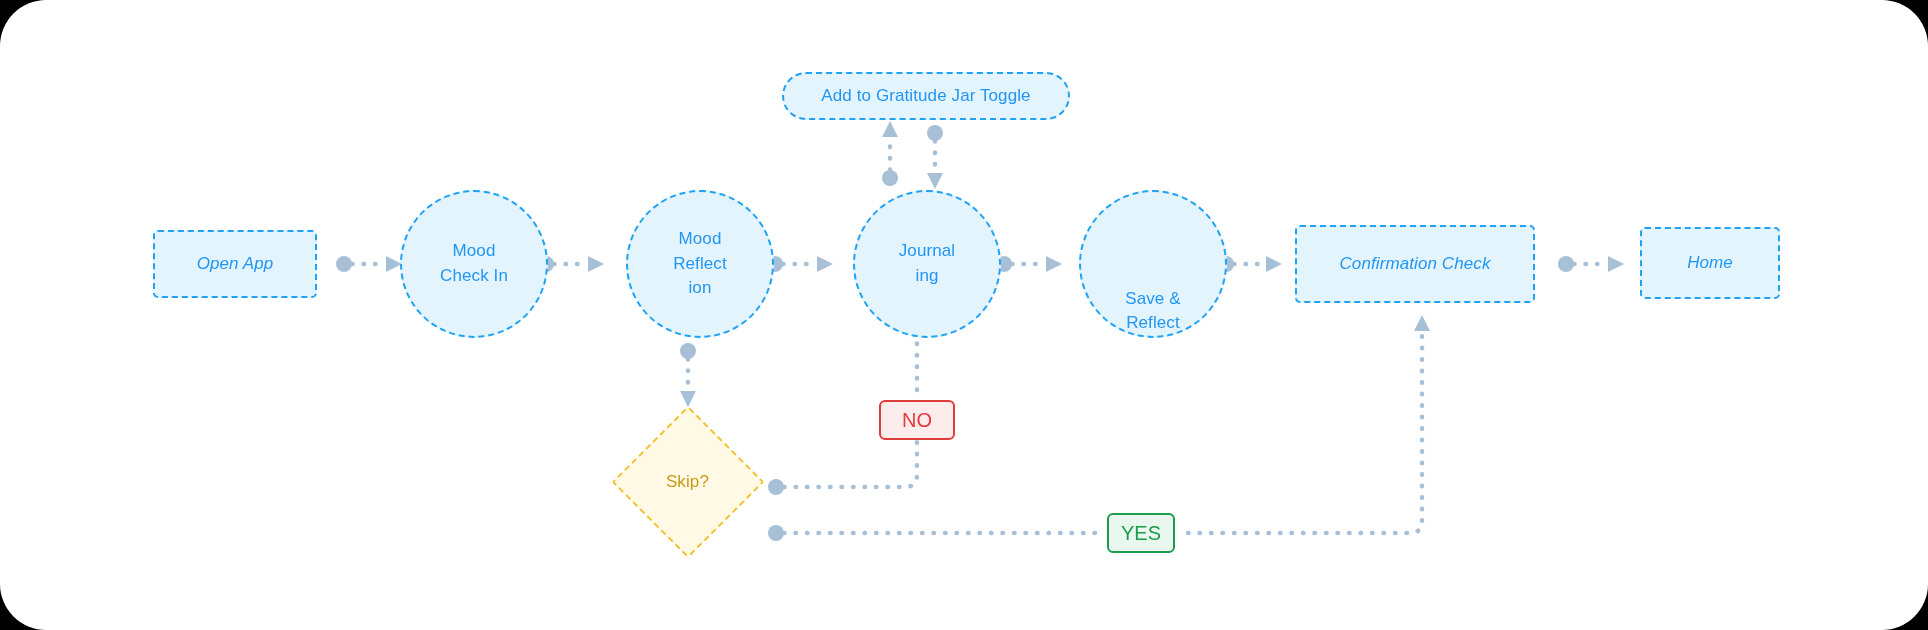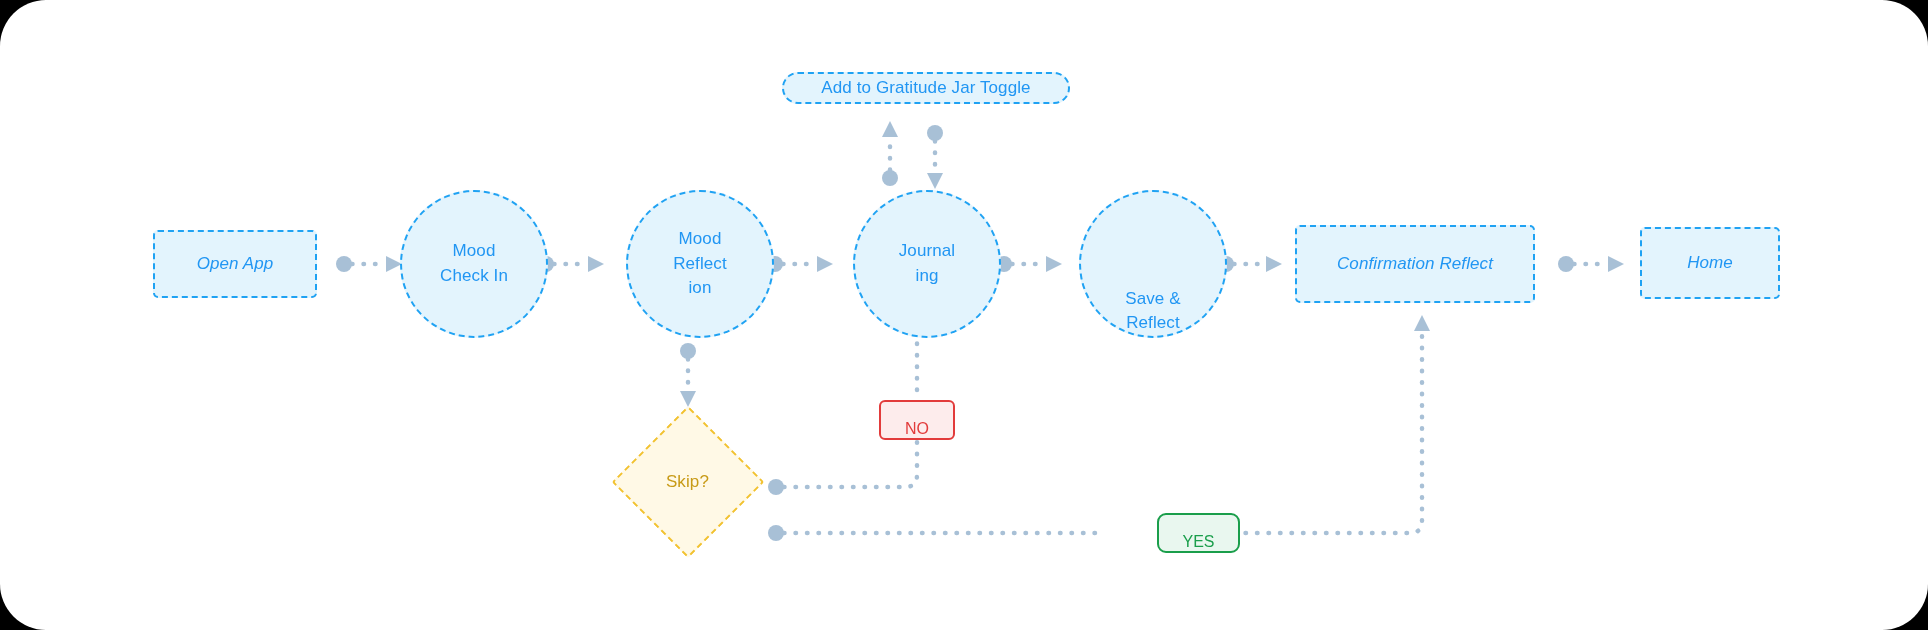--- a/index.html
+++ b/index.html
@@ -50,23 +50,23 @@
     color: #c89b17;
     transform: rotate(45deg);
     border-radius: 3px;
   }
   .node.diamond > span { transform: rotate(-45deg); display: block; }
 
   .edge-label {
     position: absolute;
     box-sizing: border-box;
     display: flex;
-    align-items: flex-end;
+    align-items: center;
     justify-content: center;
-    font-size: 16px;
+    font-size: 20px;
     border-radius: 6px;
     z-index: 6;
   }
   .edge-label.no {
     background: #fdecec;
     border: 2px solid #e23b3b;
     color: #e23b3b;
   }
   .edge-label.yes {
     background: #e9f7ef;
@@ -152,37 +152,37 @@
 
     <div class="node circle" style="left:853px; top:190px; width:148px; height:148px;">
       <span>Journal<br>ing</span>
     </div>
 
     <div class="node circle" style="left:1079px; top:190px; width:148px; height:148px;align-items:flex-end;">
       <span>Save &amp;<br>Reflect</span>
     </div>
 
     <div class="node rect" style="left:1295px; top:225px; width:240px; height:78px;">
-      <span>Confirmation Reflect</span>
+      <span>Confirmation Check</span>
     </div>
 
     <div class="node rect" style="left:1640px; top:227px; width:140px; height:72px;">
       <span>Home</span>
     </div>
 
-    <div class="node pill" style="left:782px; top:72px; width:288px; height:32px;align-items:center;">
+    <div class="node pill" style="left:782px; top:72px; width:288px; height:48px;align-items:center;">
       <span>Add to Gratitude Jar Toggle</span>
     </div>
 
     <div class="node diamond" style="left:634px; top:428px; width:108px; height:108px;">
       <span>Skip?</span>
     </div>
 
     <div class="edge-label no" style="left:879px; top:400px; width:76px; height:40px;">
       <span>NO</span>
     </div>
 
-    <div class="edge-label yes" style="left:1157px; top:513px; width:83px; height:40px;border-radius:9px;">
+    <div class="edge-label yes" style="left:1107px; top:513px; width:68px; height:40px;">
       <span>YES</span>
     </div>
 
   </div>
 </div>
 
 </body></html>

